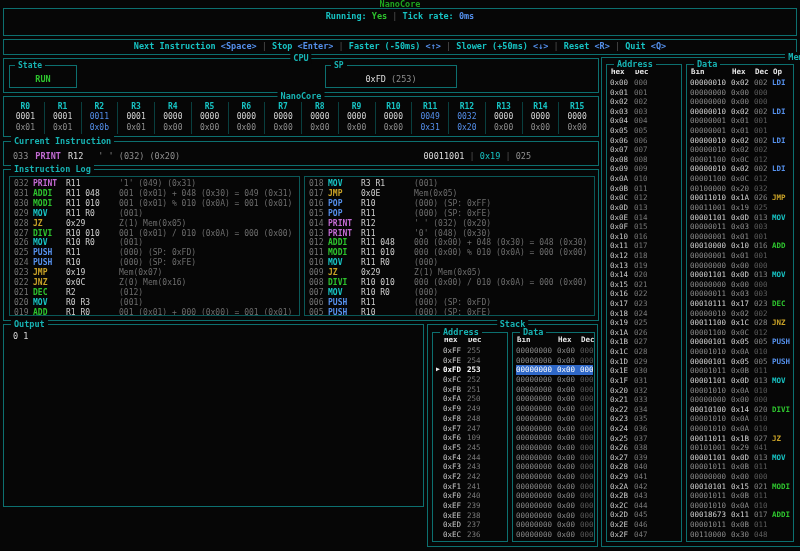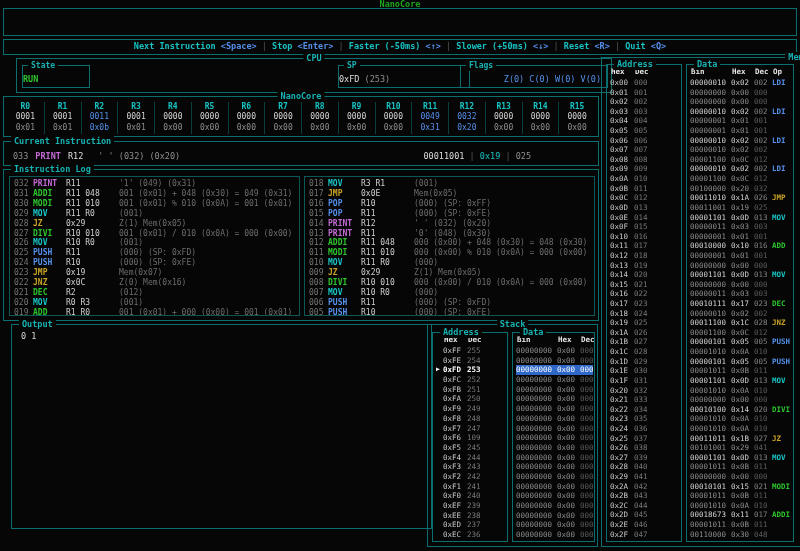--- a/index.html
+++ b/index.html
@@ -9,24 +9,24 @@
 .btitle{position:absolute;top:-6px;left:7px;background:#060606;padding:0 3px;color:#17b3b3;font-weight:bold;font-size:8.5px;line-height:11px;white-space:nowrap;z-index:2}
 .btitle.center{left:50%;transform:translateX(-50%)}
 .btitle.rightpos{left:auto;right:10px}
 .bold{font-weight:bold}
 .c-cyan{color:#17c3c3}.c-green{color:#2ec42e}.c-blue{color:#5590ec}.c-dim{color:#565656}.c-gray{color:#8f8f8f}.c-white{color:#dedede}
 #app-title{position:absolute;top:0;left:0;right:0;text-align:center;color:#1ea51e;font-weight:bold;font-size:8.5px;line-height:9px}
 #info-box{left:3px;top:8px;width:794px;height:28px;text-align:center}
 #info-box .line{line-height:11px}
 #info-box .line:first-child{margin-top:2px}
 #controls-box{left:3px;top:39px;width:794px;height:16px;text-align:center;line-height:13px;white-space:nowrap}
-#cpu-box{left:16px;top:58px;width:596px;height:35px}
+#cpu-box{left:3px;top:58px;width:596px;height:35px}
 .sub{position:absolute;top:6px;height:23px}
 .sub .btitle{font-size:8px;top:-6px;left:5px}
-.boxval{position:absolute;left:0;right:0;bottom:3px;white-space:nowrap}
+.boxval{position:absolute;left:0;right:0;bottom:3px;text-align:center;white-space:nowrap}
 #state-box{left:5px;width:68px}
 #cycle-box{left:77px;width:118px}
 #pc-box{left:199px;width:118px}
 #sp-box{left:321px;width:132px}
 #flags-box{left:443px;width:148px}
 #flags-box .boxval{text-align:right;padding-right:6px;color:#5590ec}
 #state-box .boxval{color:#2ec42e;font-weight:bold}
 #registers-box{left:3px;top:96px;width:596px;height:41px}
 #registers-grid{position:absolute;left:3px;right:3px;top:5px;bottom:2px;display:grid;grid-template-columns:repeat(16,1fr)}
 .reg-cell{text-align:center;font-size:8px;line-height:10.4px;overflow:hidden}
@@ -42,21 +42,21 @@
 .cur-right{margin-left:auto;margin-right:58px}
 #log-box{left:3px;top:169px;width:596px;height:152px}
 .log-col{position:absolute;top:6px;bottom:4px;width:291px;border:1px solid #0a5858;padding:2px 4px;overflow:hidden}
 #log-left{left:5px}
 #log-right{left:300px}
 .log-row{display:flex;font-size:8px;line-height:9.9px;white-space:nowrap;overflow:hidden}
 .ln{width:19px;flex:none;color:#757575}
 .lop{width:33px;flex:none;font-weight:bold}
 .largs{width:53px;flex:none;color:#cfcfcf}
 .ldet{flex:1;color:#6d6d6d;overflow:hidden}
-#output-box{left:11px;top:324px;width:421px;height:205px}
+#output-box{left:3px;top:324px;width:421px;height:183px}
 #output-text{position:absolute;left:9px;top:6px;color:#d8d8d8}
 #stack-box{left:427px;top:324px;width:171px;height:223px}
 #stack-addr{left:4px;top:7px;bottom:4px;width:76px}
 #stack-data{left:84px;top:7px;bottom:4px;width:83px}
 #stack-addr .colhead{left:11px}
 #memory-box{left:601px;top:57px;width:232px;height:490px}
 #mem-addr{left:4px;top:6px;bottom:4px;width:76px}
 #mem-data{left:84px;top:6px;bottom:4px;width:108px}
 .colhead{position:absolute;top:2px;left:4px;right:2px;white-space:nowrap;font-size:7.5px}
 .hcell{display:inline-block;font-weight:bold;color:#e6e6e6}
@@ -79,42 +79,45 @@
 .marker{position:absolute;left:-7px;top:0;color:#efefef;font-size:6.5px}
 .sel-data{background:#2f68c8}
 .sel-data .mb,.sel-data .mh,.sel-data .md{color:#fff}
 </style>
 </head>
 <body>
 
 <div id="app-title">NanoCore</div>
 
 <div class="tbox" id="info-box">
+  <div class="line">
+    <span class="c-cyan bold">Running:</span>
+    <span class="c-green bold">Yes</span>
+    <span class="c-dim">|</span>
+    <span class="c-cyan bold">Tick rate:</span>
+    <span class="c-blue bold">0ms</span>
+  </div>
 </div>
 
 <div class="tbox" id="controls-box">
   <span id="controls-line"><span class="ctl"><span class="c-cyan bold">Next Instruction </span><span class="c-blue bold">&lt;Space&gt;</span></span><span class="c-dim"> | </span><span class="ctl"><span class="c-cyan bold">Stop </span><span class="c-blue bold">&lt;Enter&gt;</span></span><span class="c-dim"> | </span><span class="ctl"><span class="c-cyan bold">Faster (-50ms) </span><span class="c-blue bold">&lt;↑&gt;</span></span><span class="c-dim"> | </span><span class="ctl"><span class="c-cyan bold">Slower (+50ms) </span><span class="c-blue bold">&lt;↓&gt;</span></span><span class="c-dim"> | </span><span class="ctl"><span class="c-cyan bold">Reset </span><span class="c-blue bold">&lt;R&gt;</span></span><span class="c-dim"> | </span><span class="ctl"><span class="c-cyan bold">Quit </span><span class="c-blue bold">&lt;Q&gt;</span></span></span>
 </div>
 
 <div class="tbox" id="cpu-box">
   <span class="btitle center">CPU</span>
   <div class="tbox sub" id="state-box">
     <span class="btitle">State</span>
     <div class="boxval">RUN</div>
   </div>
   <div class="tbox sub" id="sp-box">
     <span class="btitle">SP</span>
     <div class="boxval">
       <span class="c-white">0xFD</span>
       <span class="c-gray">(253)</span>
     </div>
-  </div>
-  <div class="tbox sub" id="flags-box">
-    <span class="btitle">Flags</span>
-    <div class="boxval">Z(0) C(0) W(0) V(0)</div>
   </div>
 </div>
 
 <div class="tbox" id="registers-box">
   <span class="btitle center">NanoCore</span>
   <div id="registers-grid">
       <div class="reg-cell">
         <div class="rname">R0</div>
         <div class="rdec">0001</div>
         <div class="rhex">0x01</div>

